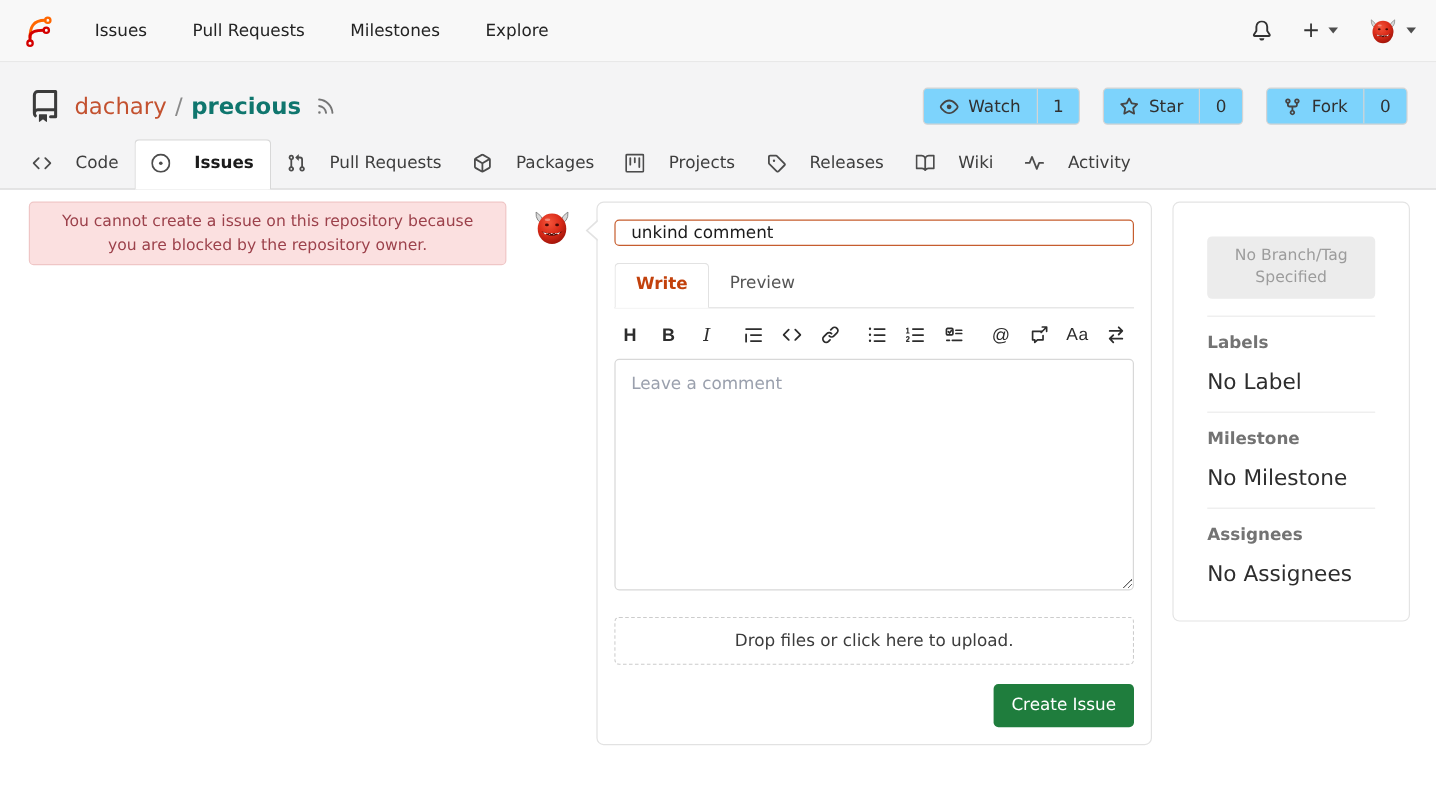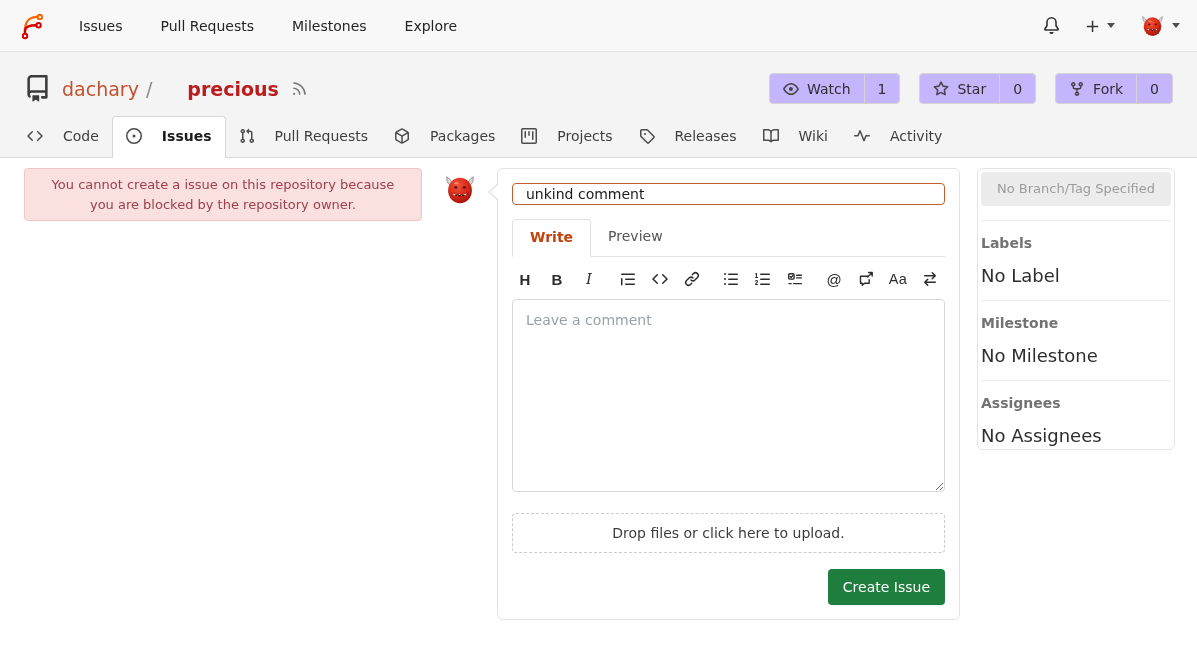--- a/index.html
+++ b/index.html
@@ -30,25 +30,25 @@
   }
   .nav-avatar svg { border-radius:3px; }
 
   
   .repo-header { background:#f4f4f5; border-bottom:1px solid #d8d8d8; padding-top:21px; }
   .repo-title-row { display:flex; align-items:center; padding:0 24px; }
   .repo-icon { color:#3b3b3b; margin-right:11px; }
   .repo-name { font-size:19px; display:flex; align-items:center; white-space:nowrap; }
   .repo-owner { color:#c3512f; text-decoration:none; font-weight:400; cursor:pointer; }
   .repo-sep { color:#8a8a8a; margin:0 7px; }
-  .repo-self { color:#b91c1c; text-decoration:none; font-weight:600; cursor:pointer;margin-left:28px; }
+  .repo-self { color:#0f766e; text-decoration:none; font-weight:600; cursor:pointer; }
   .rss-icon { color:#767676; margin-left:12px; cursor:pointer; }
   .repo-actions { margin-left:auto; display:flex; gap:19px; }
   .btn-group {
-    display:flex; background:#c4b5fd; border:1px solid #d4d4d4;
+    display:flex; background:#7dd3fc; border:1px solid #d4d4d4;
     border-radius:4px; overflow:hidden; height:31px; cursor:pointer;text-align:right;
   }
   .btn-main { display:flex; align-items:center; gap:8px; padding:0 13px; font-size:14px; color:#303030; }
   .btn-main svg { color:#454545; }
   .btn-count {
     display:flex; align-items:center; padding:0 13px; font-size:14px; color:#303030;
     border-left:1px solid #d4d4d4; font-weight:500;
   }
   .repo-tabs { display:flex; align-items:flex-end; margin-top:12px; padding:0 14px; }
   .tab {
@@ -119,21 +119,21 @@
     text-align:center; font-size:14px; color:#3c3c3c; cursor:pointer; background:#fff;
   }
   .form-actions { display:flex; justify-content:flex-end; margin-top:16px; }
   .btn-primary {
     background:#1f7d3d; color:#fff; border:none; border-radius:4px;
     padding:10px 15px; font-size:14px; font-weight:500; cursor:pointer; font-family:inherit;margin-left:45px;
   }
 
   
   .sidebar { width:198px; flex:none; margin-left:17px; }
-  .sidebar-card { background:#fff; border:1px solid #e4e4e4; border-radius:6px; padding:3px; }
+  .sidebar-card { background:#fff; border:1px solid #e4e4e4; border-radius:6px; padding:28px; }
   .branch-btn {
     width:100%; background:#ececec; border:none; border-radius:4px; color:#9c9c9c;
     font-size:13px; line-height:1.4; padding:8px 12px; text-align:center; font-family:inherit;
     cursor:default;
   }
   .side-divider { border:none; border-top:1px solid #ececec; margin:14px 0; }
   .side-title { font-size:14px; font-weight:700; color:#737373; }
   .side-value { font-size:18px; color:#2d2d2d; margin-top:14px; }
 </style>
 </head>

